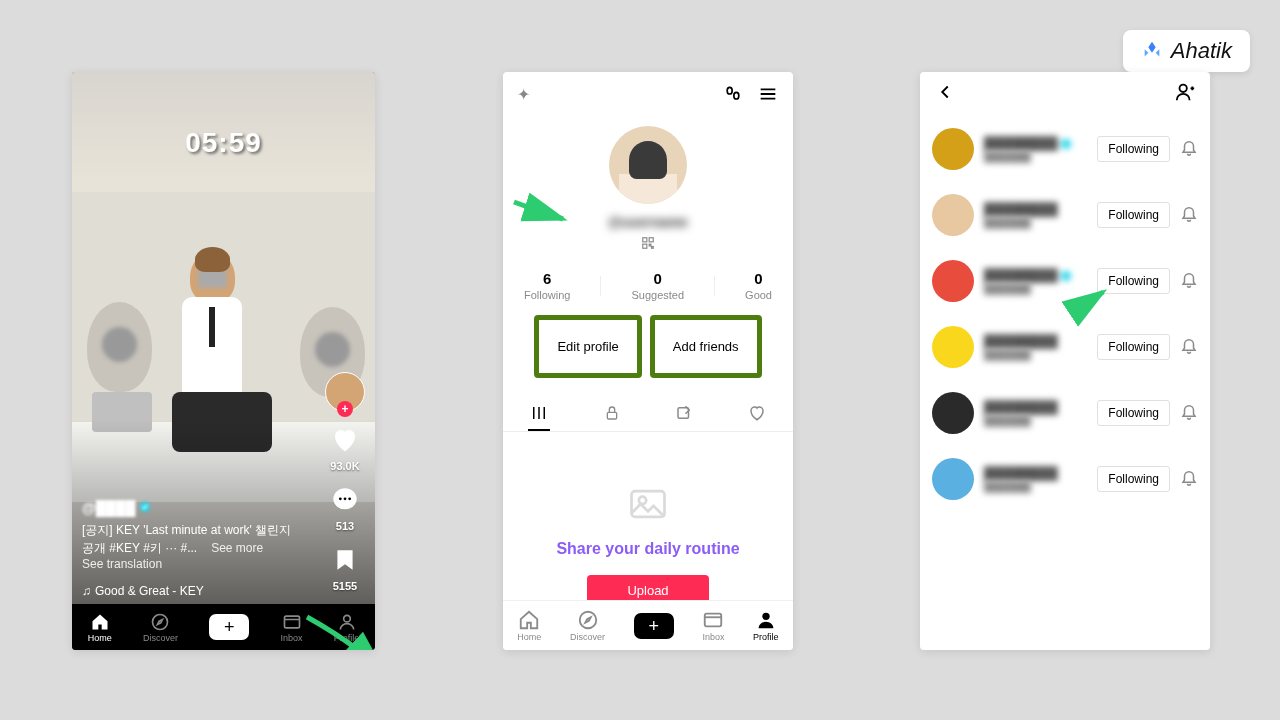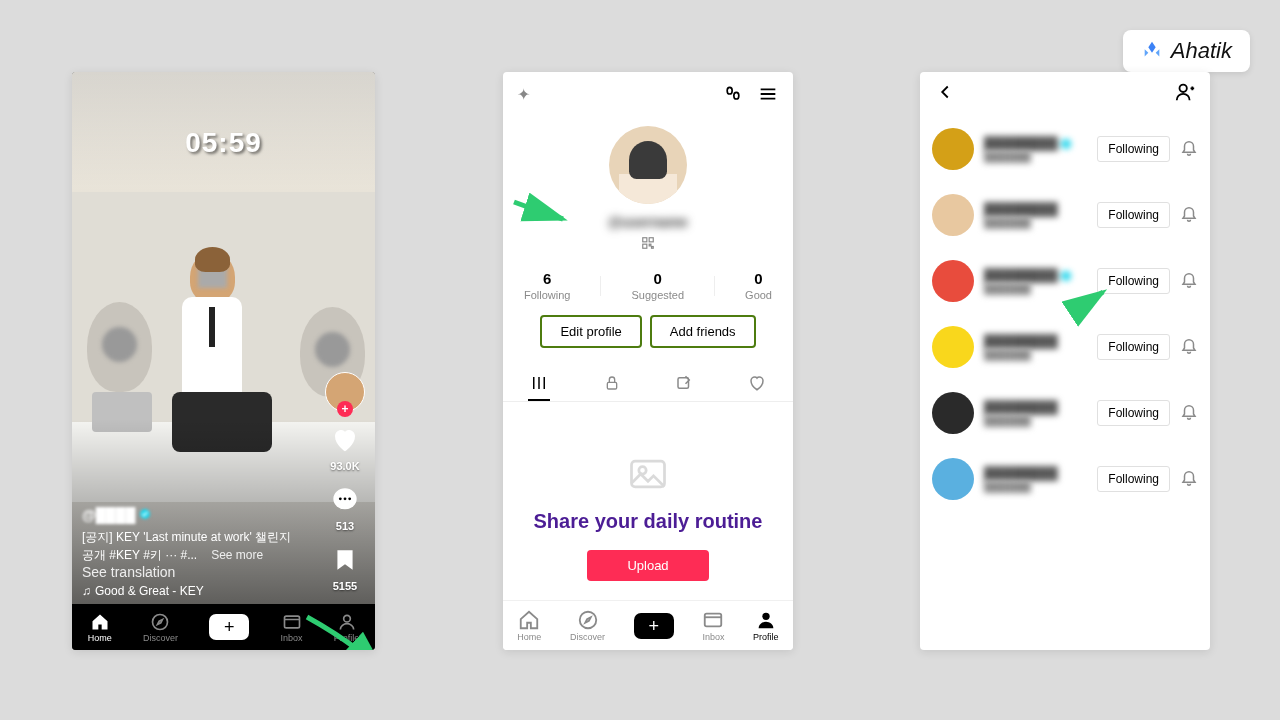--- a/index.html
+++ b/index.html
@@ -39,21 +39,21 @@
   .action-item { display: flex; flex-direction: column; align-items: center; gap: 2px; }
   .action-icon-wrap { width:36px; height:36px; display:flex; align-items:center; justify-content:center; }
   .avatar-circle { width: 40px; height: 40px; background: #fff; border-radius: 50%; border: 1px solid #fff; position:relative; background:#d4a574; }
   .avatar-plus { position:absolute; bottom:-6px; left:50%; transform:translateX(-50%); width:16px; height:16px; background:#fe2c55; border-radius:50%; display:flex; align-items:center; justify-content:center; color:#fff; font-size:12px; font-weight:bold; }
   .action-count { color: #fff; font-size: 11px; font-weight: 600; text-shadow: 0 1px 2px rgba(0,0,0,0.5); }
 
   .feed-info { position: absolute; left: 10px; right: 75px; bottom: 52px; color: #fff; }
   .user-handle { font-size: 14px; font-weight: 600; margin-bottom: 4px; display:flex; align-items:center; gap:4px; filter:blur(1.5px); }
   .caption { font-size: 12px; line-height: 1.3; margin-bottom: 4px; display:inline; }
   .see-more { font-size: 12px; color: #eee; margin-left:14px; font-weight:500; }
-  .see-translation { font-size: 14px; color: #eee; margin-bottom:4px; }
+  .see-translation { font-size: 12px; color: #eee; margin-bottom:13px; }
   .music-row { font-size: 12px; display: flex; align-items: center; gap: 4px; }
   
   .bottom-nav { position: absolute; bottom: 0; left: 0; right: 0; height: 46px; background: #000; display: flex; justify-content: space-around; align-items: center; }
   .nav-item { display: flex; flex-direction: column; align-items: center; gap: 1px; color: #fff; cursor: pointer; }
   .nav-item.inactive { color: #8a8a8a; }
   .nav-label { font-size: 9px; }
   .create-btn { width: 40px; height: 26px; background: #fff; border-radius: 7px; display: flex; align-items: center; justify-content: center; position: relative; }
   .create-btn::before { content:""; position:absolute; left:-3px; top:0; bottom:0; width:8px; background:#25f4ee; border-radius:7px 0 0 7px; z-index:-1; }
   .create-btn::after { content:""; position:absolute; right:-3px; top:0; bottom:0; width:8px; background:#fe2c55; border-radius:0 7px 7px 0; z-index:-1; }
   .plus { font-size: 18px; color: #000; font-weight: 500; line-height:1; }
@@ -68,28 +68,28 @@
   .p2-avatar-person { position:absolute; top:15px; left:20px; width:38px; height:38px; background:#3a3a3a; border-radius:50% 50% 20% 20%; }
   .p2-avatar-apron { position:absolute; bottom:0; left:10px; right:10px; height:30px; background:#f5e8d8; }
   .p2-handle { text-align:center; font-size:14px; font-weight:600; margin-top:10px; position:relative; filter:blur(4px); color:#333; }
   .qr-actual { text-align:center; margin-top:6px; }
   .stats { display:flex; justify-content:center; gap:30px; margin-top:16px; }
   .stat { text-align:center; }
   .stat-num { font-size:15px; font-weight:700; }
   .stat-label { font-size:11px; color:#8a8a8a; margin-top:2px; }
   .divider-v { width:1px; height:20px; background:#eee; align-self:center; }
   .profile-btns { display:flex; justify-content:center; gap:8px; margin-top:14px; }
-  .p-btn { padding:7px 18px; border:2px solid #4d7c0f; border-radius:4px; font-size:13px; font-weight:500; background:#fff; cursor:pointer; }
+  .p-btn { padding:19px 18px; border:5px solid #4d7c0f; border-radius:4px; font-size:13px; font-weight:500; background:#fff; cursor:pointer; }
   .add-bio { text-align:center; font-size:12px; color:#444; margin-top:14px; cursor:pointer; }
   .tabs { display:flex; border-bottom:1px solid #eee; margin-top:16px; height:38px; }
   .tab { flex:1; display:flex; align-items:center; justify-content:center; cursor:pointer; position:relative; }
   .tab.active::after { content:""; position:absolute; bottom:0; left:35%; right:35%; height:2px; background:#000; }
   .empty-state { margin-top:50px; text-align:center; }
   .empty-icon { width:44px; height:44px; margin:0 auto 14px; opacity:0.3; }
-  .empty-text { font-size:20px; font-weight:600; color:#4c1d95; margin-bottom:17px; }
+  .empty-text { font-size:16px; font-weight:600; color:#8b5cf6; margin-bottom:17px; }
   .upload-btn { background:#fe2c55; color:#fff; border:none; padding:8px 40px; border-radius:4px; font-size:13px; font-weight:500; cursor:pointer; }
   
   .bottom-nav-light { position:absolute; bottom:0; left:0; right:0; height:50px; background:#fff; display:flex; justify-content:space-around; align-items:center; border-top:1px solid #f0f0f0; }
   .nav-item-light { display:flex; flex-direction:column; align-items:center; gap:1px; color:#8a8a8a; cursor:pointer; }
   .nav-item-light.active { color:#000; }
   .nav-label-light { font-size:9px; }
   .create-btn-dark { width:40px; height:26px; background:#000; border-radius:7px; display:flex; align-items:center; justify-content:center; position:relative; }
   .create-btn-dark::before { content:""; position:absolute; left:-3px; top:0; bottom:0; width:8px; background:#25f4ee; border-radius:7px 0 0 7px; z-index:-1; }
   .create-btn-dark::after { content:""; position:absolute; right:-3px; top:0; bottom:0; width:8px; background:#fe2c55; border-radius:0 7px 7px 0; z-index:-1; }
   .plus-white { color:#fff; font-size:18px; line-height:1; }

